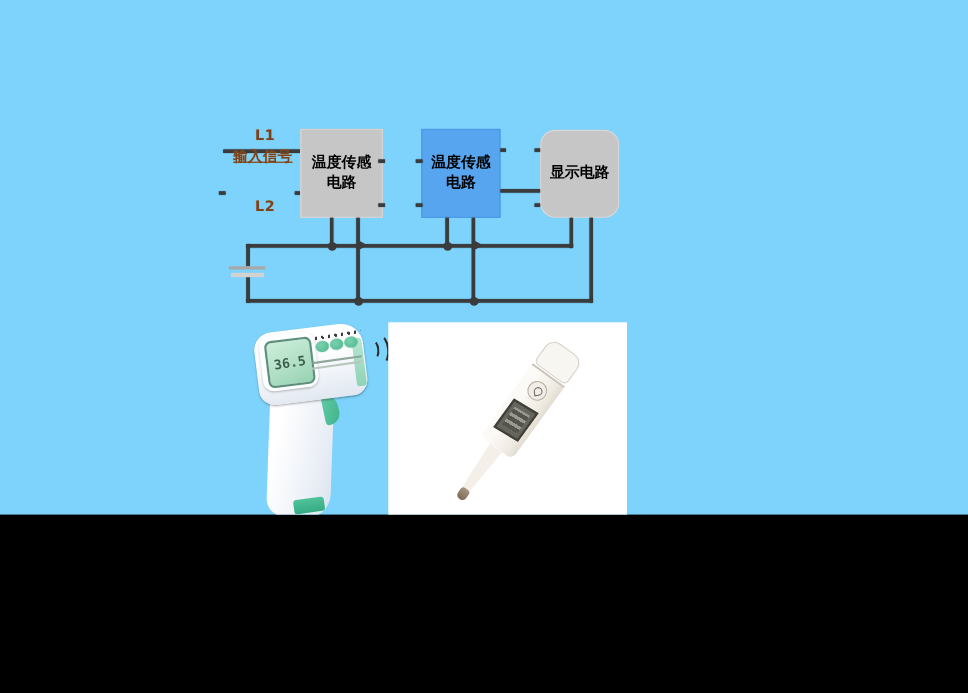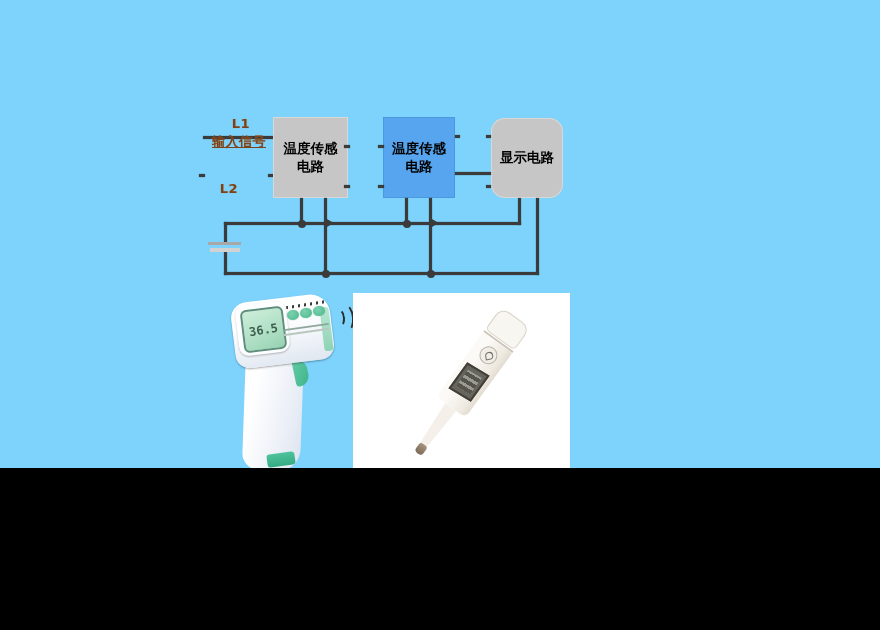--- a/index.html
+++ b/index.html
@@ -105,21 +105,21 @@
     background:linear-gradient(#a59380,#7c6b57);border-radius:3px 3px 4px 4px;}
 </style>
 </head>
 <body>
 
 <div id="canvas">
 
   <div class="dlabel" style="left:226px;top:116px;width:30px;">L1</div>
   <div class="wire" style="left:203px;top:136px;width:70px;height:3px;"></div>
   <div class="dlabel" style="left:205px;top:133px;width:68px;text-decoration:underline;">输入信号</div>
-  <div class="dlabel" style="left:214px;top:181px;width:30px;">L2</div>
+  <div class="dlabel" style="left:226px;top:181px;width:30px;">L2</div>
   <div class="wire" style="left:199px;top:174px;width:6px;height:3px;"></div>
   <div class="wire" style="left:268px;top:174px;width:5px;height:3px;"></div>
 
   <div class="dbox box-gray" style="left:273px;top:117px;width:75px;height:81px;">
     <span>温度传感</span>
     <span>电路</span>
   </div>
   <div class="dbox box-blue" style="left:383px;top:117px;width:72px;height:81px;">
     <span>温度传感</span>
     <span>电路</span>

